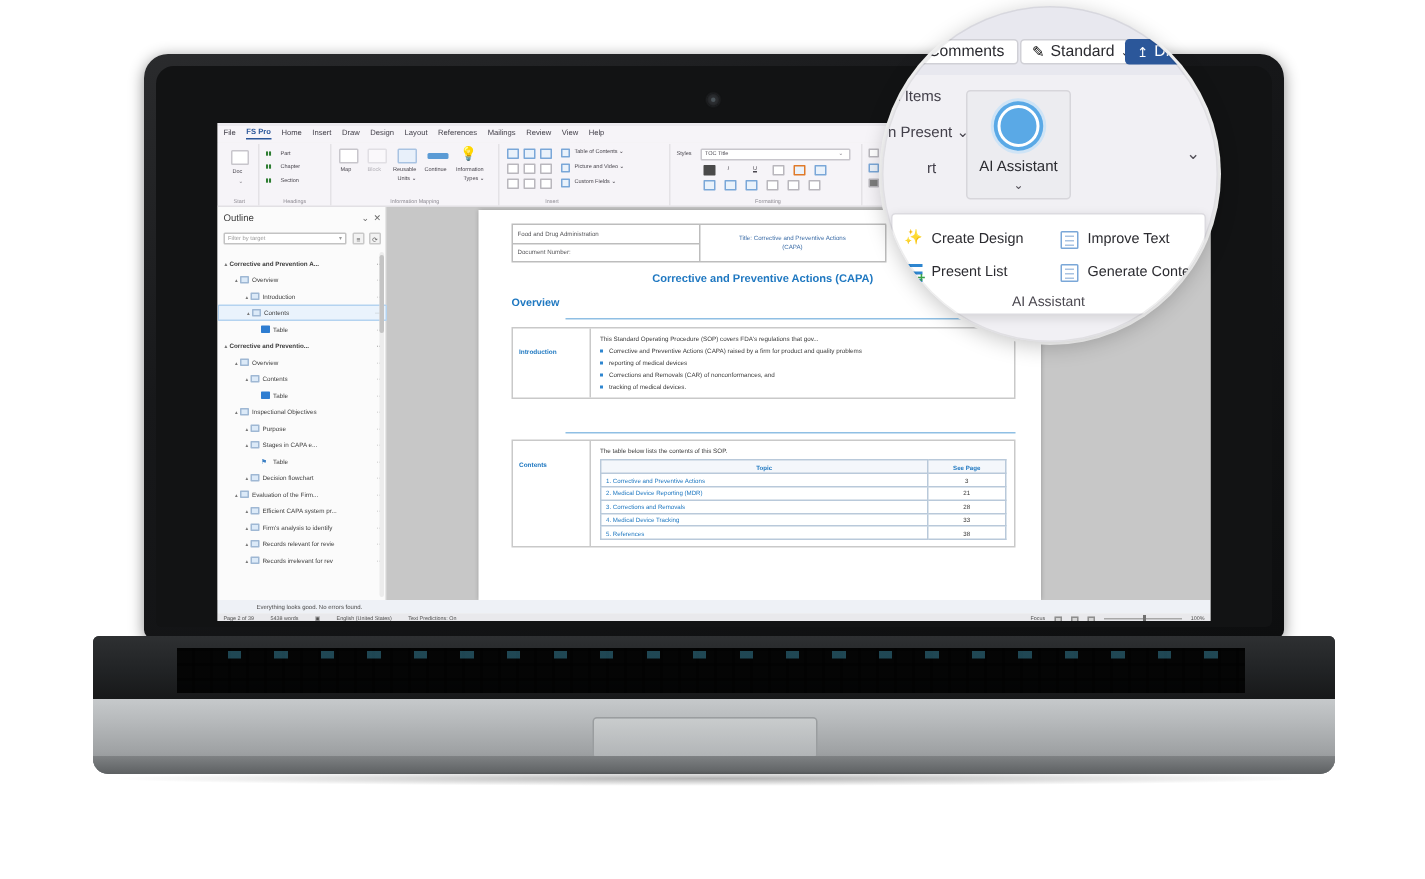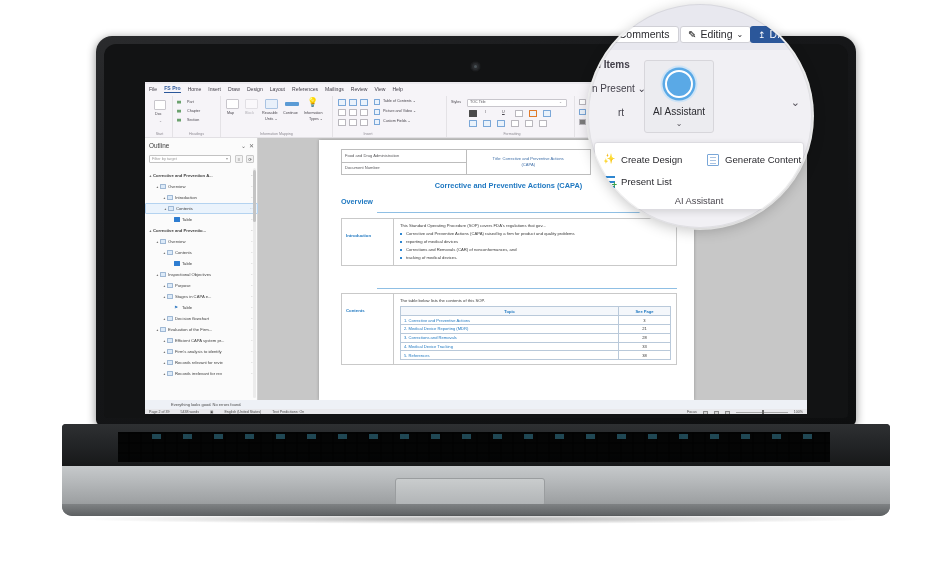--- a/index.html
+++ b/index.html
@@ -604,31 +604,31 @@
 
   <div class="mag">
 
     <div class="mtop">
       <div class="m-commentsbtn">
         <span>🗩</span>
         <span class="mbl">Comments</span>
       </div>
       <div class="m-editbtn">
         <span style="font-size:10px;">✎</span>
-        <span class="mbl">Editing</span>
+        <span class="mbl">Standard</span>
         <span class="mbl" style="font-size:8px;">⌄</span>
       </div>
       <div class="m-sharebtn">
         <span style="color:#fff;font-size:9px;">↥</span>
         <span class="mbl w">Drug</span>
       </div>
     </div>
 
     <div class="mpanel">
-      <div class="m-ribbon-txt" style="left:4px;top:10px;font-weight:bold;">m Items</div>
+      <div class="m-ribbon-txt" style="left:4px;top:10px;">m Items</div>
       <div class="m-ribbon-txt" style="left:4px;top:34px;">
         <span>n Present</span> ⌄
       </div>
       <div class="m-ribbon-txt" style="left:30px;top:58px;">rt</div>
 
       <div class="m-aibtn">
         <div class="ai-circle"></div>
         <div class="ai-lbl">AI Assistant</div>
         <div class="ai-car">⌄</div>
       </div>
@@ -647,20 +647,24 @@
                   <i></i>
                   <i></i>
                   <span class="plus">+</span>
                 </span>
               <span class="mtxt">Present List</span>
             </div>
           </div>
           <div class="mcol">
             <div class="mitem">
               <span class="micon icn-doc"></span>
+              <span class="mtxt">Improve Text</span>
+            </div>
+            <div class="mitem">
+              <span class="micon icn-doc"></span>
               <span class="mtxt">Generate Content</span>
             </div>
           </div>
         </div>
         <div class="menu-foot">AI Assistant</div>
       </div>
     </div>
   </div>
   <div class="mag-edge"></div>
 

